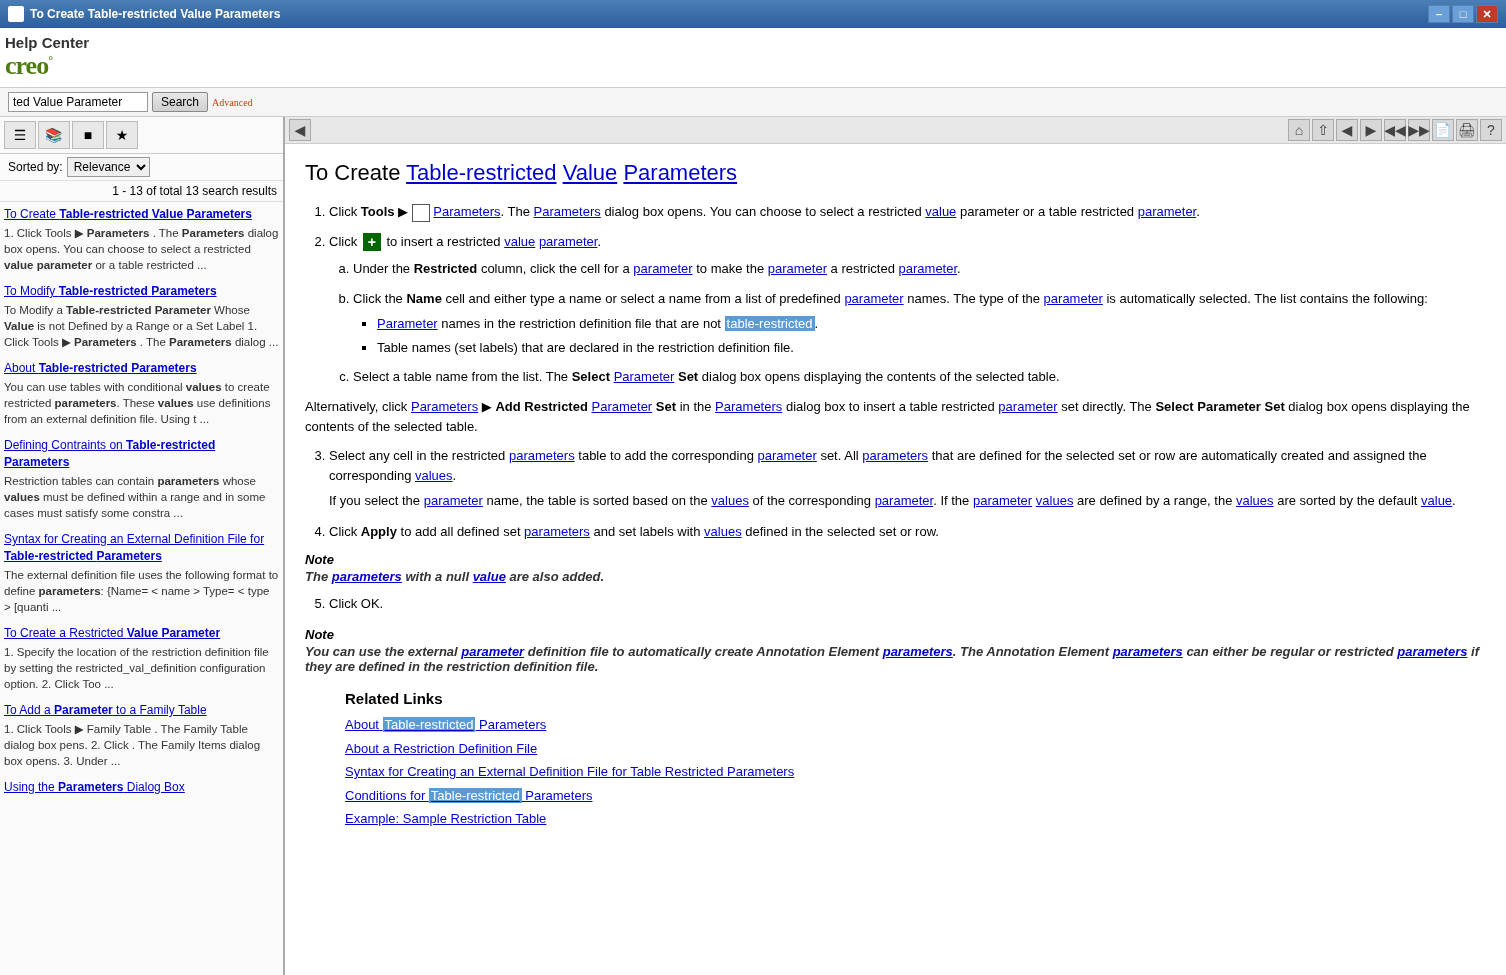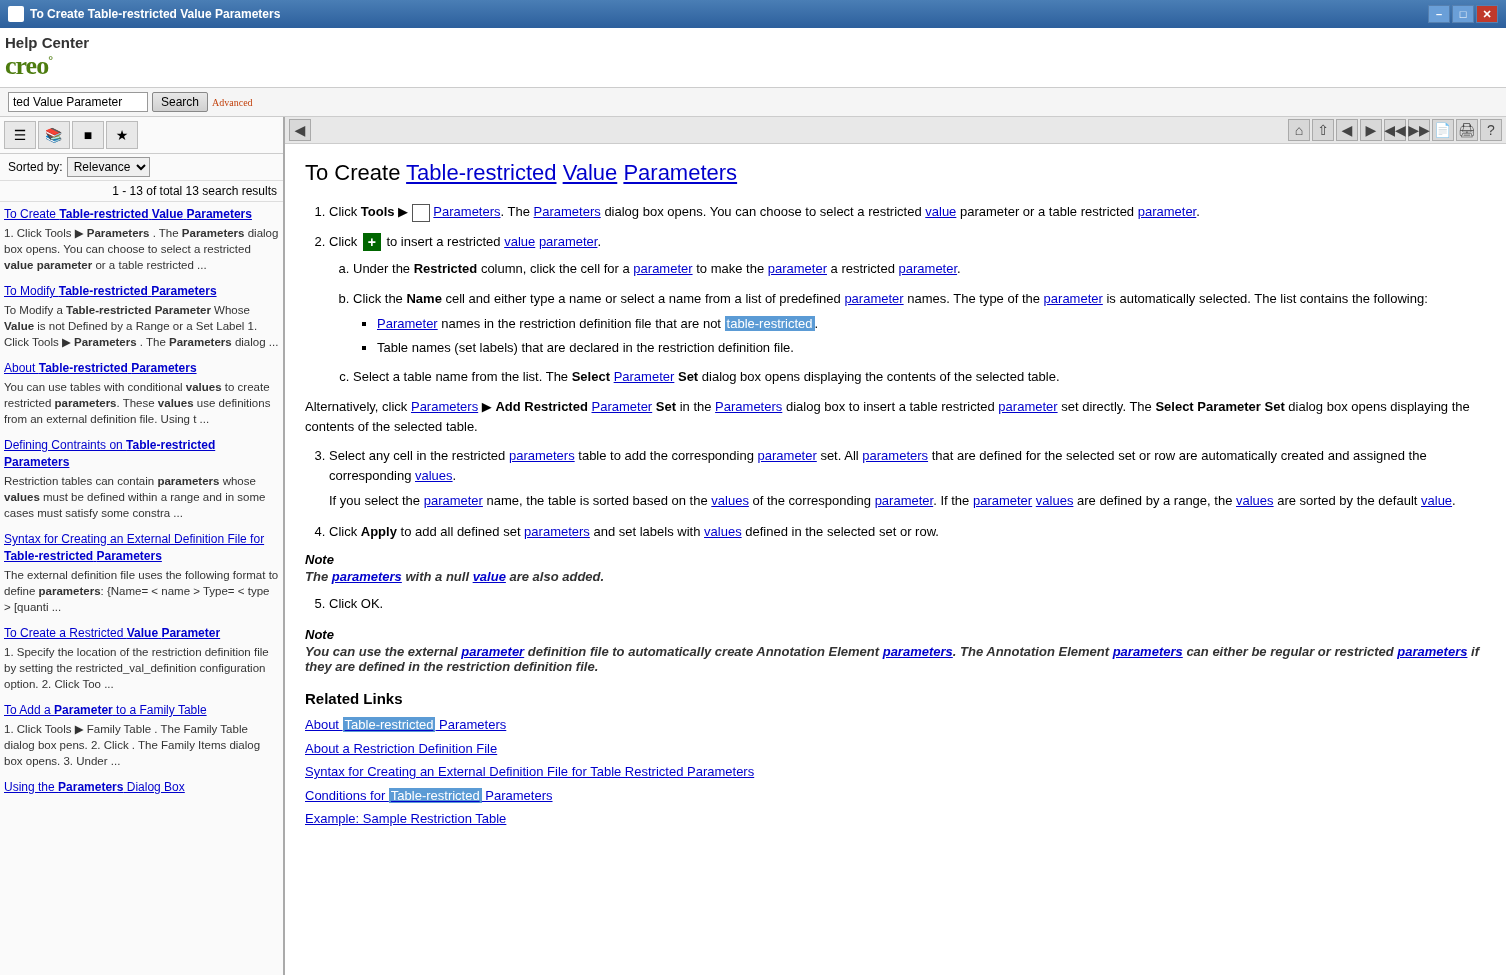--- a/index.html
+++ b/index.html
@@ -203,21 +203,21 @@
     }
 
     .highlight-bg { background-color: #5b9bd5; color: white; padding: 0 2px; }
 
     .note-block {
       margin: 10px 0;
     }
     .note-block .note-title { font-weight: bold; font-style: italic; }
     .note-block .note-body { font-style: italic; color: #333; margin-top: 2px; font-weight: bold; }
 
-    .related-links { margin-top: 16px; }
+    .related-links { margin-top: 16px; margin-left: 40px; }
     .related-links h3 { font-size: 15px; margin-bottom: 8px; }
     .related-links ul { list-style: none; padding: 0; }
     .related-links ul li { margin-bottom: 4px; }
     .related-links ul li a { color: #0000cc; text-decoration: underline; font-size: 13px; }
 
     
     .results-list::-webkit-scrollbar { width: 10px; }
     .results-list::-webkit-scrollbar-track { background: #f0f0f0; }
     .results-list::-webkit-scrollbar-thumb { background: #bbb; border: 1px solid #999; }
 

